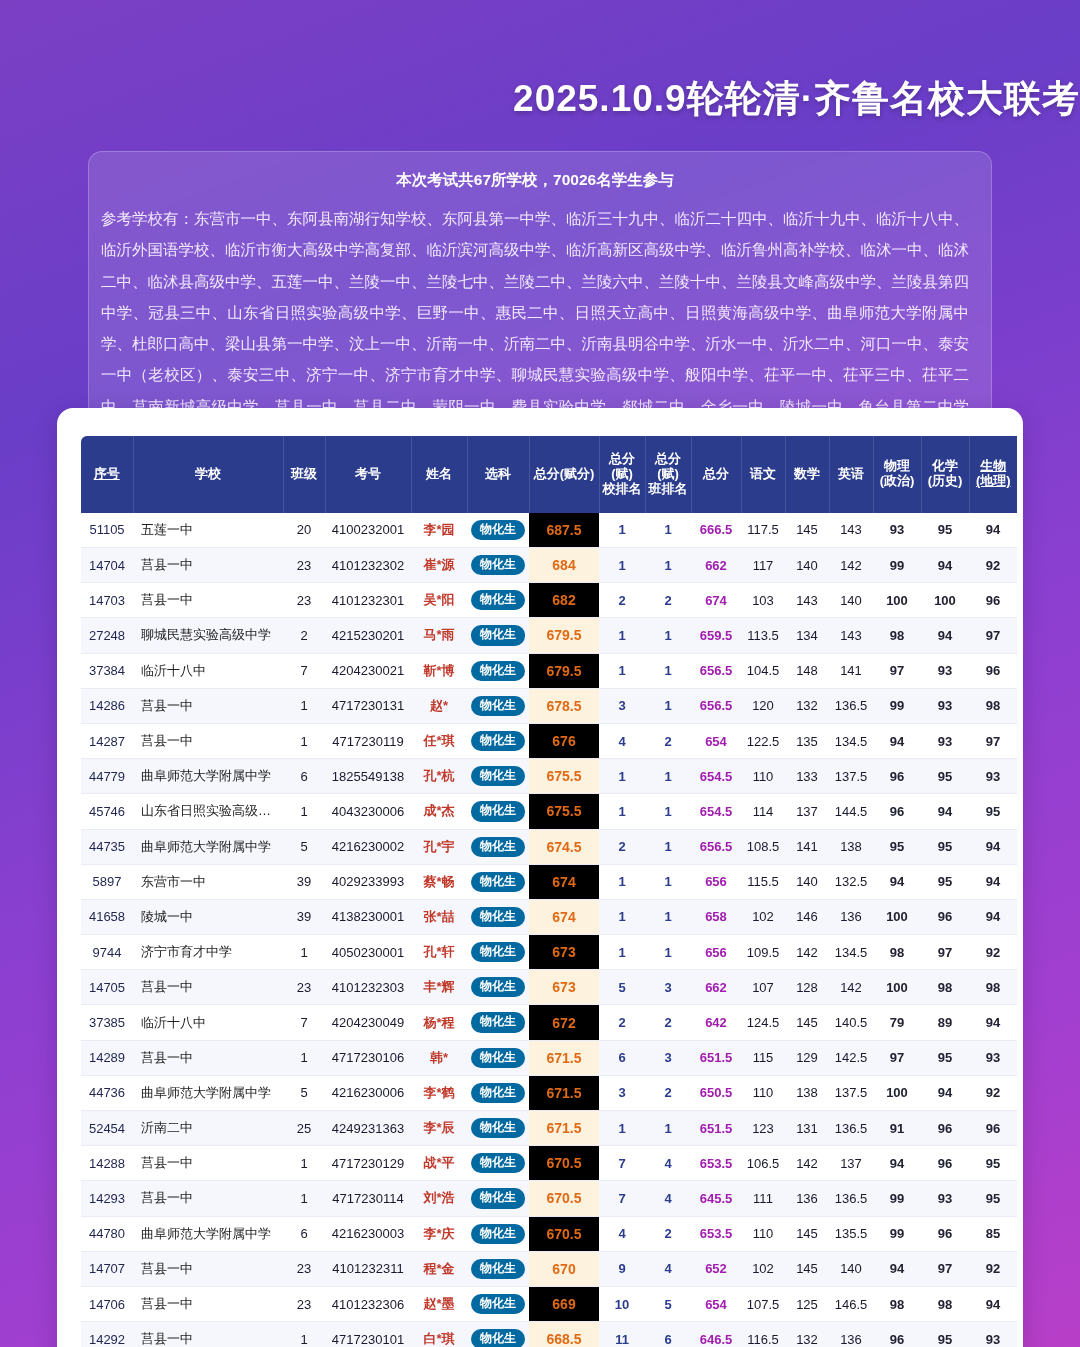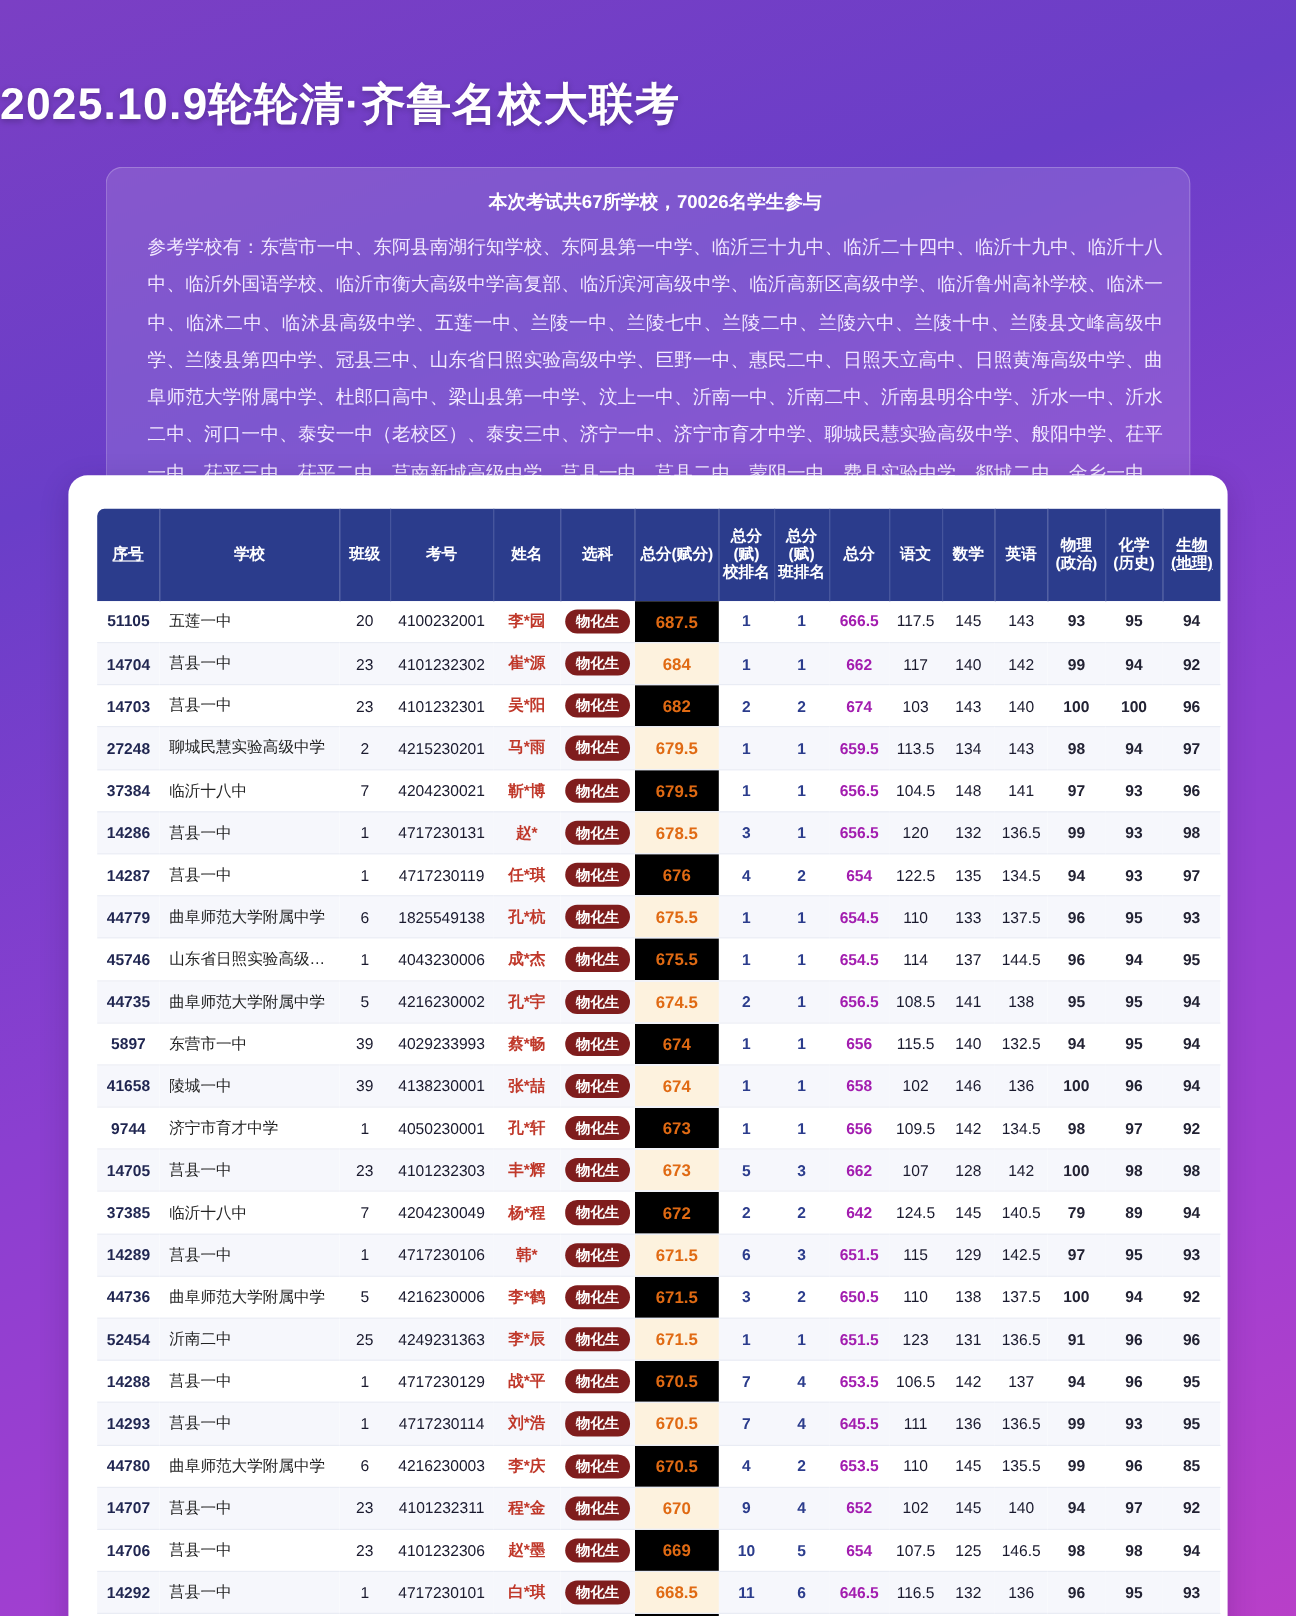--- a/index.html
+++ b/index.html
@@ -8,35 +8,36 @@
     font-family: "Liberation Sans", sans-serif;
   }
   body {
     background: linear-gradient(160deg, #7b3fc4 0%, #6a3ec8 25%, #8b3fd0 55%, #a23fd0 80%, #b83fc8 100%);
     overflow: hidden;
     position: relative;
   }
   .page { width: 1080px; height: 1347px; position: relative; }
 
   .title {
-    text-align: left;
+    text-align: right;
     color: #ffffff;
     font-size: 37px;
     font-weight: bold;
     letter-spacing: 1px;
     padding-top: 62px;
     text-shadow: 0 2px 5px rgba(0,0,0,0.25);
+    margin-top: 12px;
   }
 
   .info-card {
     margin: 27px 88px 0 88px;
     background: rgba(255,255,255,0.13);
     border: 1px solid rgba(255,255,255,0.22);
     border-radius: 14px;
-    padding: 18px 22px 20px 34px;
+    padding: 18px 22px 20px 12px;
     backdrop-filter: blur(2px);
   }
   .info-head {
     text-align: center;
     color: #ffffff;
     font-size: 15.5px;
     font-weight: bold;
     margin-bottom: 12px;
   }
   .info-body {
@@ -81,21 +82,21 @@
     padding: 7px 2px;
     color: #1a1a2e;
     border-bottom: 1px solid #e9ecf4;
     white-space: nowrap;
     overflow: hidden;
     text-overflow: ellipsis;
   }
   tbody tr:nth-child(odd) { background: #ffffff; }
   tbody tr:nth-child(even) { background: #f6f7fc; }
 
-  td.c-id { color: #1f2550; font-weight: bold; }
+  td.c-id { color: #1f2550; font-weight: normal; }
   td.c-school { text-align: left; padding-left: 8px; color: #222; }
   td.c-name { color: #c0392b; font-weight: bold; }
   td.c-total {
     color: #e06a13;
     font-weight: bold;
     font-size: 14px;
     background: #000000;
   }
   tbody tr:nth-child(even) td.c-total { background: #fdf2de; }
   td.c-rank { color: #2b3c8c; font-weight: bold; }
@@ -105,21 +106,21 @@
   .tag {
     display: inline-block;
     padding: 2px 9px;
     border-radius: 10px;
     color: #fff;
     font-size: 12px;
     font-weight: bold;
     line-height: 1.35;
     white-space: nowrap;
   }
-  .tag.whs { background: #7f1d1d; }
+  .tag.whs { background: #0369a1; font-family: Liberation Mono, monospace; }
 
   col.w-id { width: 52px; }
   col.w-school { width: 150px; }
   col.w-class { width: 42px; }
   col.w-exam { width: 86px; }
   col.w-name { width: 56px; }
   col.w-elect { width: 62px; }
   col.w-total { width: 70px; }
   col.w-r1 { width: 46px; }
   col.w-r2 { width: 46px; }

